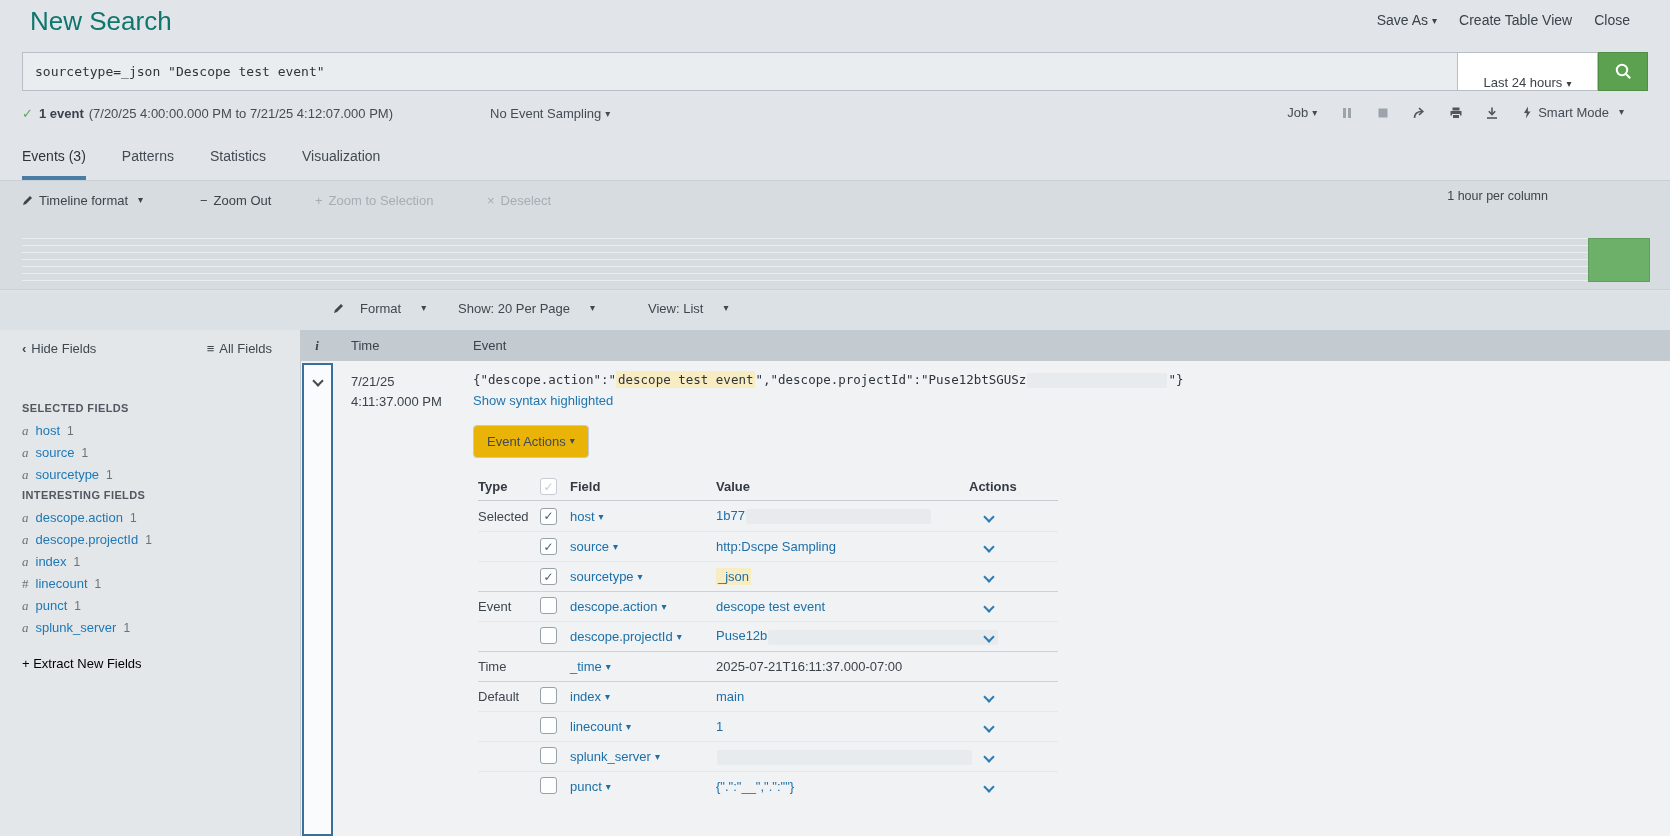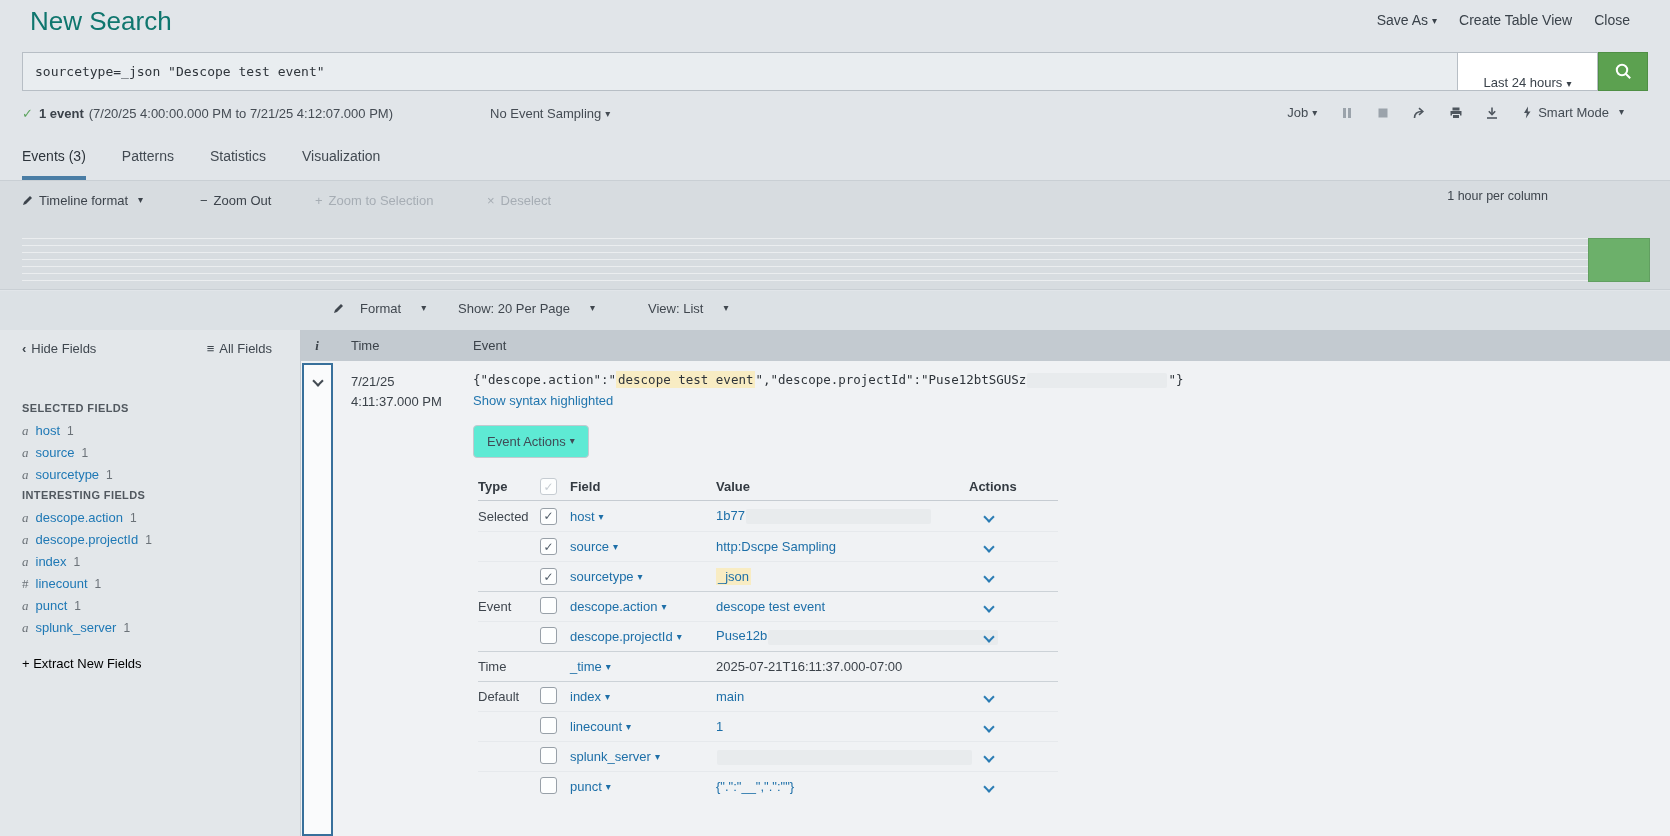--- a/index.html
+++ b/index.html
@@ -76,21 +76,21 @@
   .chev.dark { border-color:#434b53; }
   .col-time { width:127px; padding:11px 0 0 18px; color:#3b4249; line-height:20px; }
   .col-event { flex:1; padding:11px 0 0 13px; }
 
   .raw-line { font-family:"DejaVu Sans Mono","Liberation Mono",monospace; font-size:12.5px; color:#2e343a; white-space:nowrap; }
   .hl { background:#f8ecc3; padding:1px 2px; }
   .redact { display:inline-block; height:15px; background:#e8ebed; border-radius:2px; vertical-align:middle; margin:0 1px; }
   .w140 { width:140px; } .w185 { width:185px; } .w230 { width:230px; } .w255 { width:255px; }
   .syntax-link { margin-top:5px; color:#2176ae; }
   .syntax-link a { color:#2176ae; }
-  .btn-event-actions { margin-top:17px; display:inline-flex; align-items:center; padding:8px 13px; background:#5eead4; border:1px solid #c3c9cf; border-radius:4px; color:#404b56; cursor:pointer; }
+  .btn-event-actions { margin-top:17px; display:inline-flex; align-items:center; padding:8px 13px; background:#eab308; border:1px solid #c3c9cf; border-radius:4px; color:#404b56; cursor:pointer; }
 
   
   .ftable { margin-top:15px; margin-left:5px; width:580px; }
   .fhead, .frow { display:grid; grid-template-columns:62px 30px 146px 245px 97px; align-items:center; }
   .fhead { height:28px; font-weight:700; color:#333a41; border-bottom:1px solid #c6ccd2; }
   .frow { height:30px; border-top:1px solid #e6e9ec; }
   .frow.first { border-top:none; }
   .frow.g { border-top-color:#ccd2d7; }
   .ft-type { color:#3f464e; }
   .ft-field a { color:#1d6fa8; }

